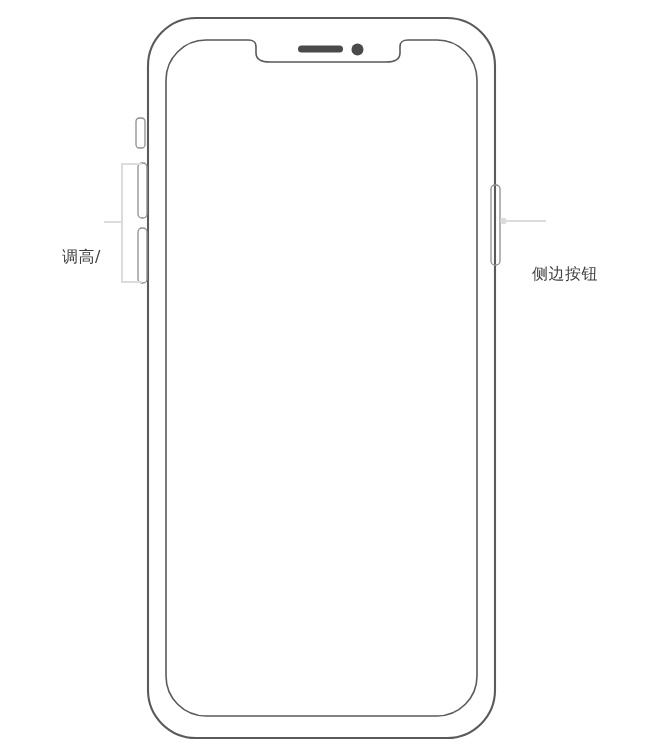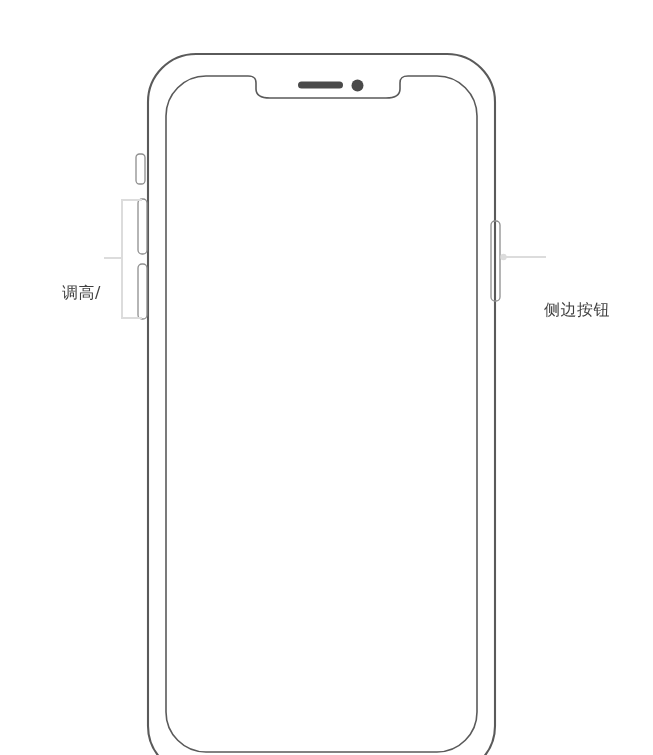--- a/index.html
+++ b/index.html
@@ -11,21 +11,20 @@
     width: 653px;
     height: 755px;
     font-family: "DejaVu Sans", "Liberation Sans", sans-serif;
     overflow: hidden;
   }
   #diagram-root {
     position: relative;
     width: 653px;
     height: 652px;
     background: #ffffff;
-    margin-top: 36px;
   }
   svg#phone-svg {
     position: absolute;
     left: 0;
     top: 0;
     width: 653px;
     height: 755px;
     display: block;
   }
   .label-text {
@@ -36,21 +35,21 @@
     letter-spacing: 0.5px;
     white-space: pre;
   }
   #label-volume {
     left: 0px;
     top: 192px;
     width: 101px;
     text-align: right;
   }
   #label-side-button {
-    left: 544px;
+    left: 532px;
     top: 209px;
     width: 101px;
     text-align: left;
     font-family: Liberation Serif, serif;
   }
 </style>
 </head>
 <body>
 
 <div id="diagram-root">

